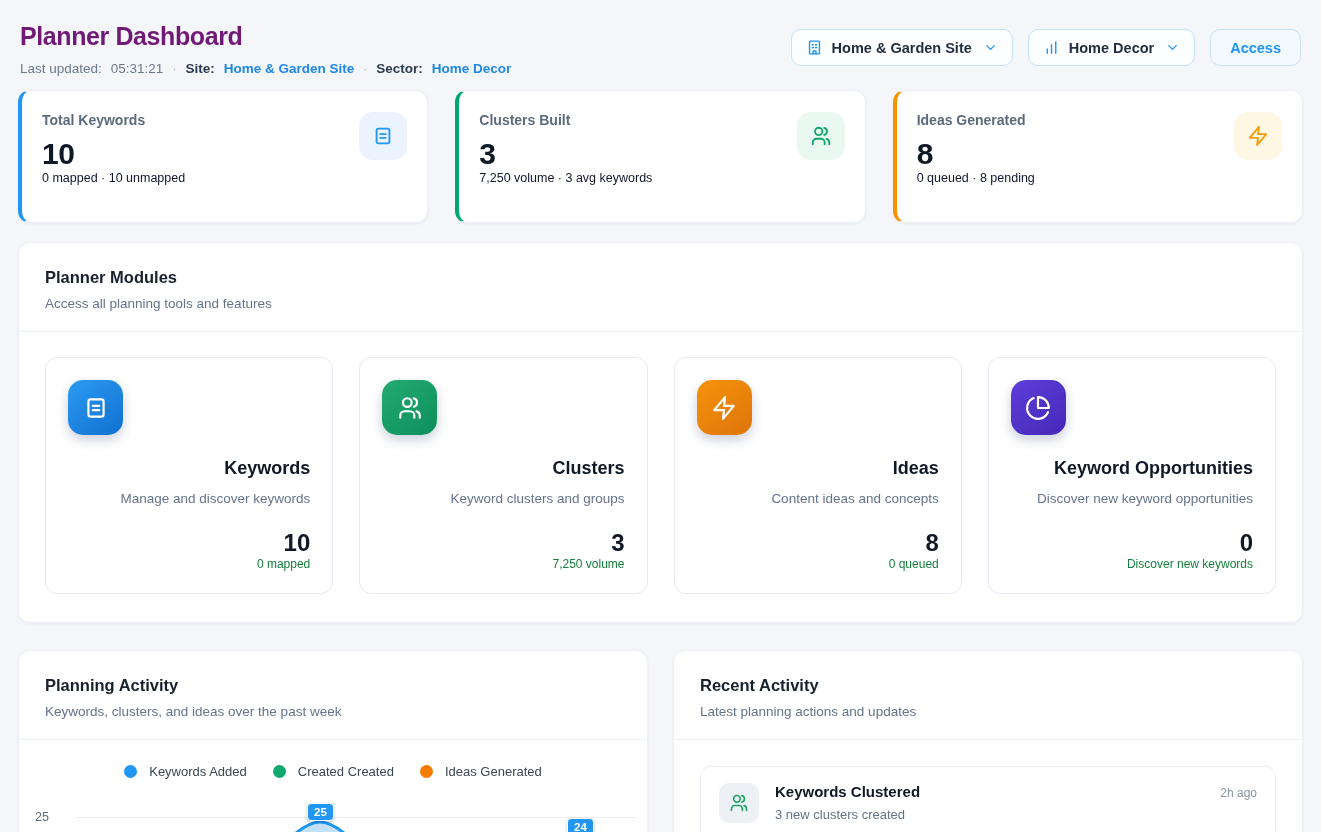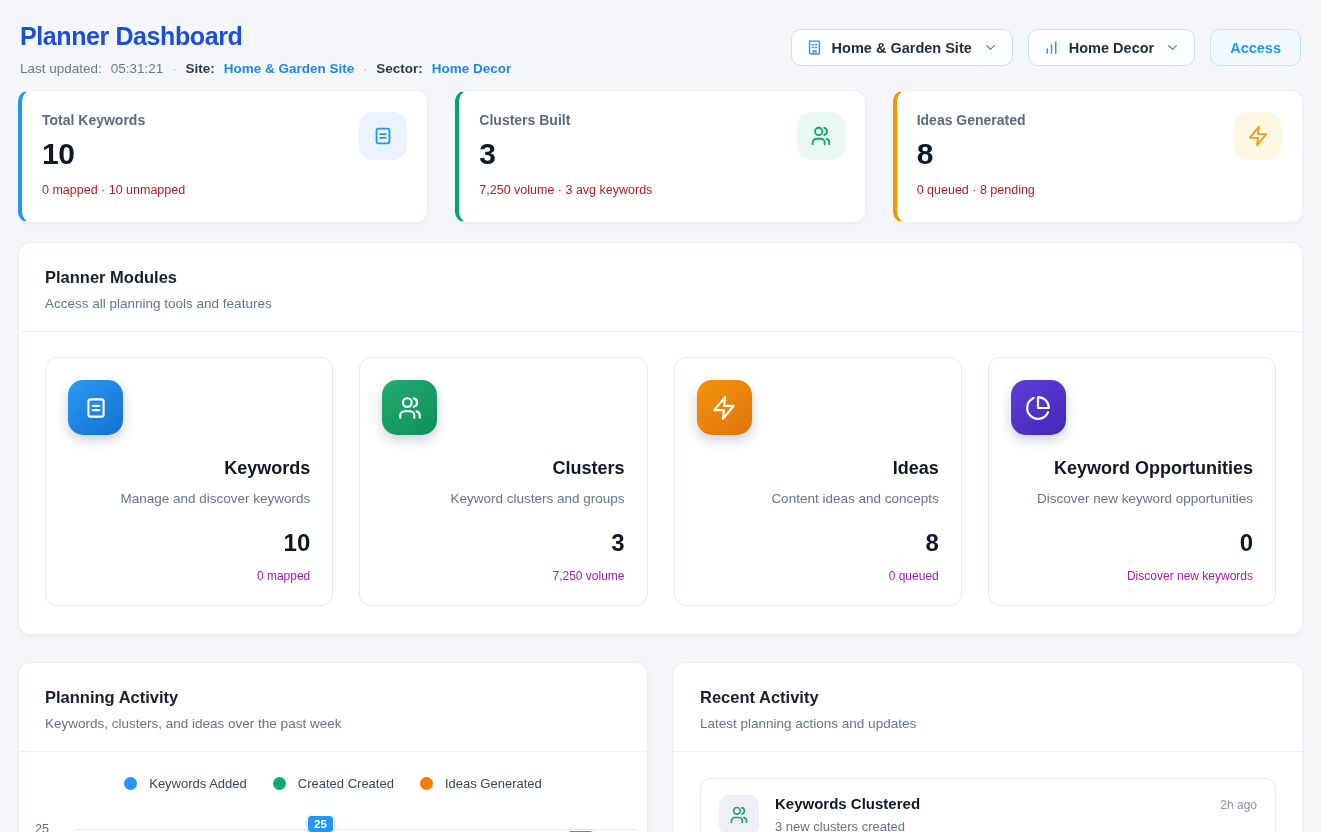--- a/index.html
+++ b/index.html
@@ -6,41 +6,41 @@
   html,body { width: 1321px; height: 832px; overflow: hidden; }
   body {
     background: #F4F6FA;
     font-family: "Liberation Sans", sans-serif;
     color: #16202E;
   }
   .page { padding: 16px 18px 0; }
 
   
   .header { display: flex; justify-content: space-between; align-items: flex-start; padding: 6px 2px 2px; }
-  .page-title { font-size: 25px; font-weight: 800; letter-spacing: -0.4px; color: #1d4ed8; margin-bottom: 10px; }
+  .page-title { font-size: 25px; font-weight: 800; letter-spacing: -0.4px; color: #701a75; margin-bottom: 10px; }
   .meta { display: flex; align-items: center; gap: 9px; font-size: 13.5px; color: #6B7A8C; }
   .meta .lbl { color: #2A3B4D; font-weight: 700; }
   .meta .link { color: #1E88E5; font-weight: 700; cursor: pointer; }
   .meta .dot-sep { color: #A5B1BE; font-size: 12px; }
   .controls { display: flex; gap: 15px; margin-top: 7px; }
   .btn { height: 37px; display: flex; align-items: center; gap: 9px; border-radius: 10px;
          border: 1px solid #C5E2FA; background: #FDFEFF; padding: 0 14px;
          font-family: inherit; font-size: 14.5px; font-weight: 700; color: #1F2D3D; cursor: pointer; }
   .btn .bicon { color: #2196F3; display: flex; }
   .btn .chev { color: #2196F3; display: flex; margin-left: 2px; }
   .btn-refresh { background: #F2F9FF; color: #2196F3; padding: 0 19px; }
 
   
   .stats-grid { display: grid; grid-template-columns: repeat(3, 1fr); gap: 27px; margin-top: 12px; }
   .stat-card { position: relative; background: #fff; border: 1px solid #ECEFF4; border-left: 4px solid var(--accent);
                border-radius: 12px; padding: 21px 20px 18px; min-height: 133px;
                box-shadow: 0 1px 3px rgba(25,45,80,.05); }
   .stat-label { font-size: 14px; font-weight: 600; color: #5B6B7C; }
   .stat-value { font-size: 30px; font-weight: 800; color: #0F1826; letter-spacing: -0.5px; margin-top: 9px; }
-  .stat-sub { font-size: 12.5px; color: #b91c1c; margin-top: 12px; }
+  .stat-sub { font-size: 12.5px; color: #0f172a; }
   .stat-icon { position: absolute; top: 21px; right: 20px; width: 48px; height: 48px; border-radius: 14px;
                display: flex; align-items: center; justify-content: center; }
   .tile-blue   { background: #EAF3FE; color: #2196F3; }
   .tile-green  { background: #E9F8F0; color: #0FA66B; }
   .tile-amber  { background: #FDF7E3; color: #F59C0B; }
   .tile-purple { background: #F7EFFC; color: #A64CF0; }
 
   
   .panel { background: #fff; border: 1px solid #ECEFF4; border-radius: 12px; box-shadow: 0 1px 3px rgba(25,45,80,.05); }
   .panel-head { padding: 25px 26px 20px; border-bottom: 1px solid #EEF1F5; }
@@ -54,21 +54,21 @@
   .module-icon { width: 55px; height: 55px; border-radius: 15px; color: #fff;
                  display: flex; align-items: center; justify-content: center;
                  box-shadow: 0 5px 12px rgba(20,40,90,.22); }
   .grad-blue   { background: linear-gradient(140deg, #2B9BF4, #1170CE); }
   .grad-green  { background: linear-gradient(140deg, #22AB70, #0F8F5B); }
   .grad-orange { background: linear-gradient(140deg, #F5930B, #DE740A); }
   .grad-indigo { background: linear-gradient(140deg, #5D3FD9, #4527B8); }
   .module-title { font-size: 18px; font-weight: 800; color: #0F1826; margin-top: 23px; }
   .module-desc { font-size: 13.5px; color: #64748B; margin-top: 12px; }
   .module-value { font-size: 24px; font-weight: 800; color: #0F1826; margin-top: 23px; }
-  .module-sub { font-size: 12px; color: #a21caf; margin-top: 12px; }
+  .module-sub { font-size: 12px; color: #15803d; margin-top: 0; }
 
   
   .bottom-grid { display: grid; grid-template-columns: 1fr 1fr; gap: 25px; margin-top: 27px; }
   .bottom-grid .panel { height: 260px; }
 
   
   .legend { display: flex; justify-content: center; gap: 26px; margin-top: 24px; }
   .legend-item { display: flex; align-items: center; gap: 12px; font-size: 13px; color: #3C4654; cursor: pointer; }
   .legend-dot { width: 13px; height: 13px; border-radius: 50%; }
   .plot { position: relative; height: 120px; margin-top: 13px; }

